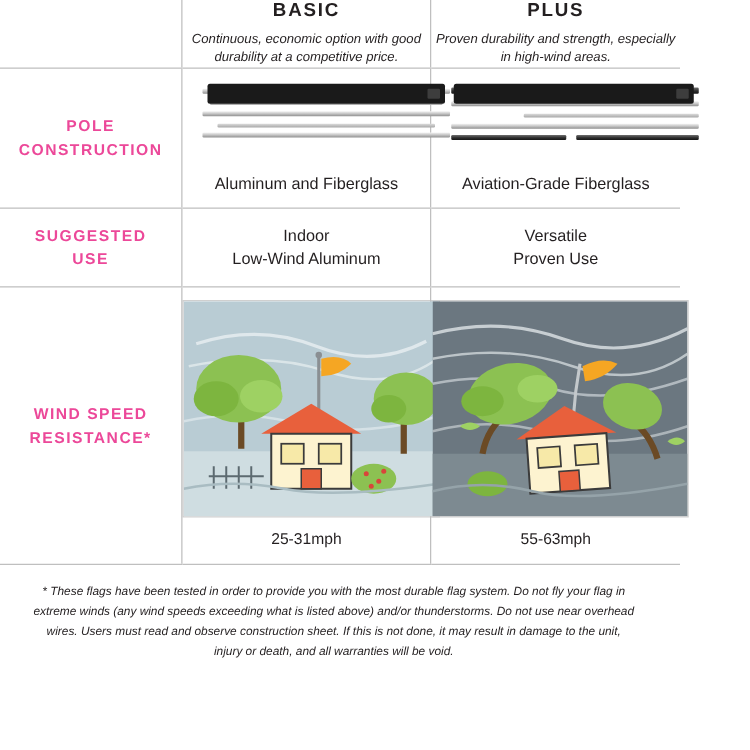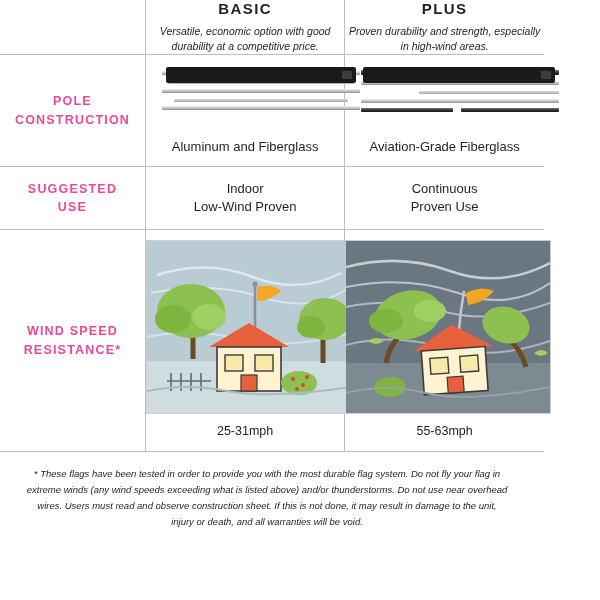--- a/index.html
+++ b/index.html
@@ -116,21 +116,21 @@
 <body>
 
 <div class="sheet">
 <table class="cmp">
 
   <tbody>
         <tr>
     <td class="rowlabel"></td>
     <td class="colhead colv">
       <div class="name">BASIC</div>
-      <div class="desc">Versatile, economic option with good durability at a competitive price.</div>
+      <div class="desc">Continuous, economic option with good durability at a competitive price.</div>
     </td>
     <td class="colhead colv">
       <div class="name">PLUS</div>
       <div class="desc">Proven durability and strength, especially in high-wind areas.</div>
     </td>
   </tr>
 
   <tr>
     <td class="rowlabel">
       <div>POLE</div>
@@ -174,24 +174,24 @@
   </tr>
 
 
   <tr>
     <td class="rowlabel">
       <div>SUGGESTED</div>
       <div>USE</div>
     </td>
     <td class="colv cellcenter big" style="height:62px;">
       <div>Indoor</div>
-      <div>Low-Wind Proven</div>
+      <div>Low-Wind Aluminum</div>
     </td>
     <td class="colv cellcenter big" style="height:62px;">
-      <div>Continuous</div>
+      <div>Versatile</div>
       <div>Proven Use</div>
     </td>
   </tr>
 
   <tr>
     <td class="rowlabel">
       <div>WIND SPEED</div>
       <div>RESISTANCE*</div>
     </td>
 

